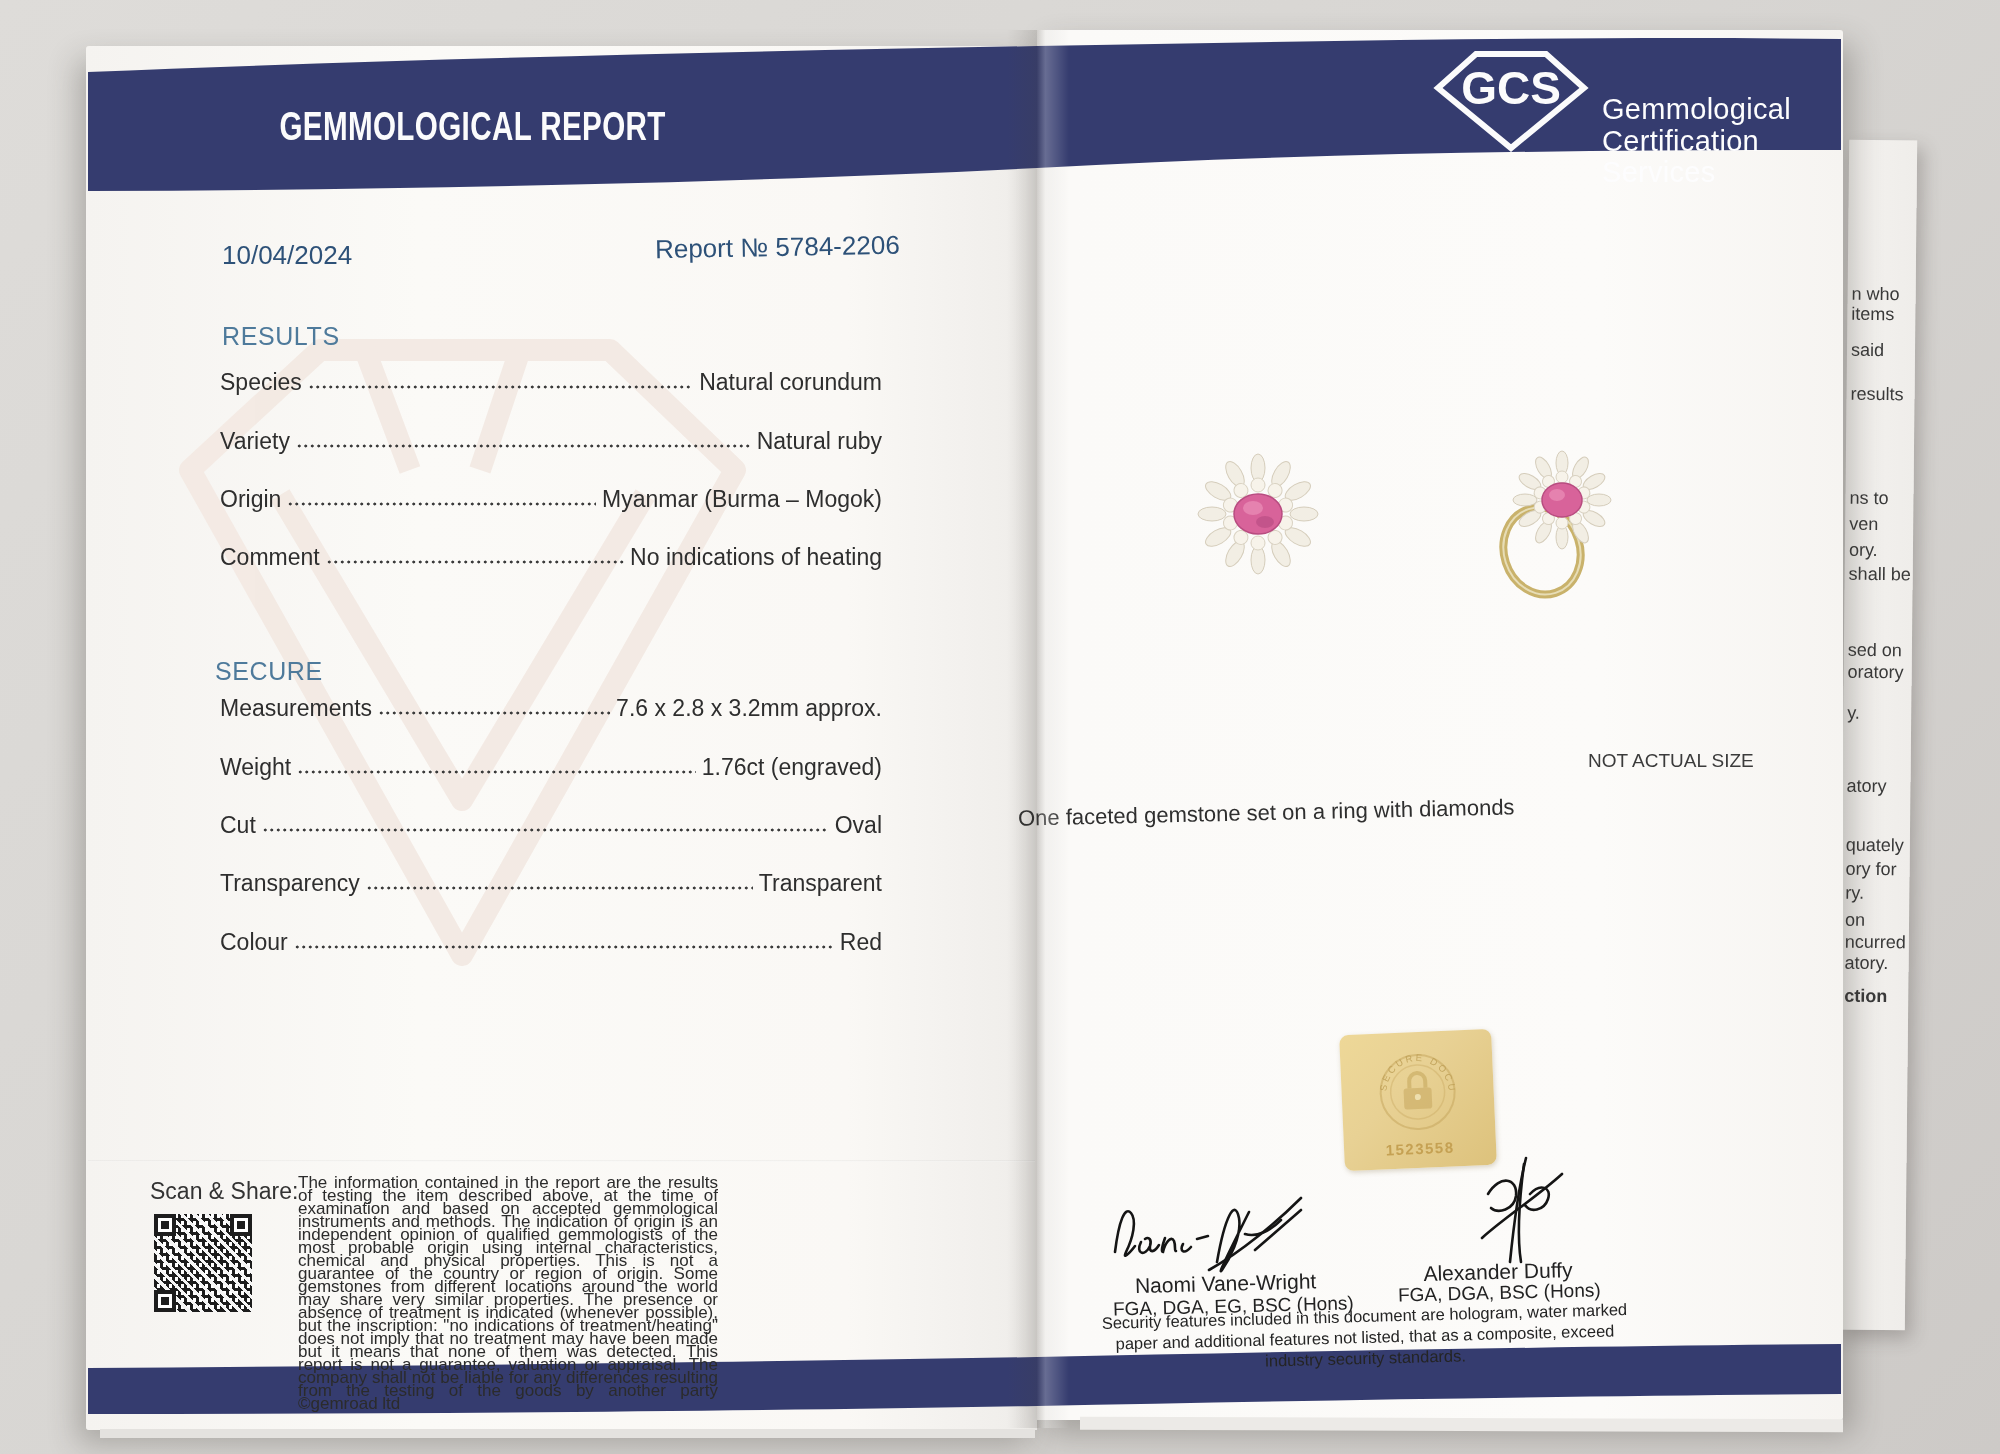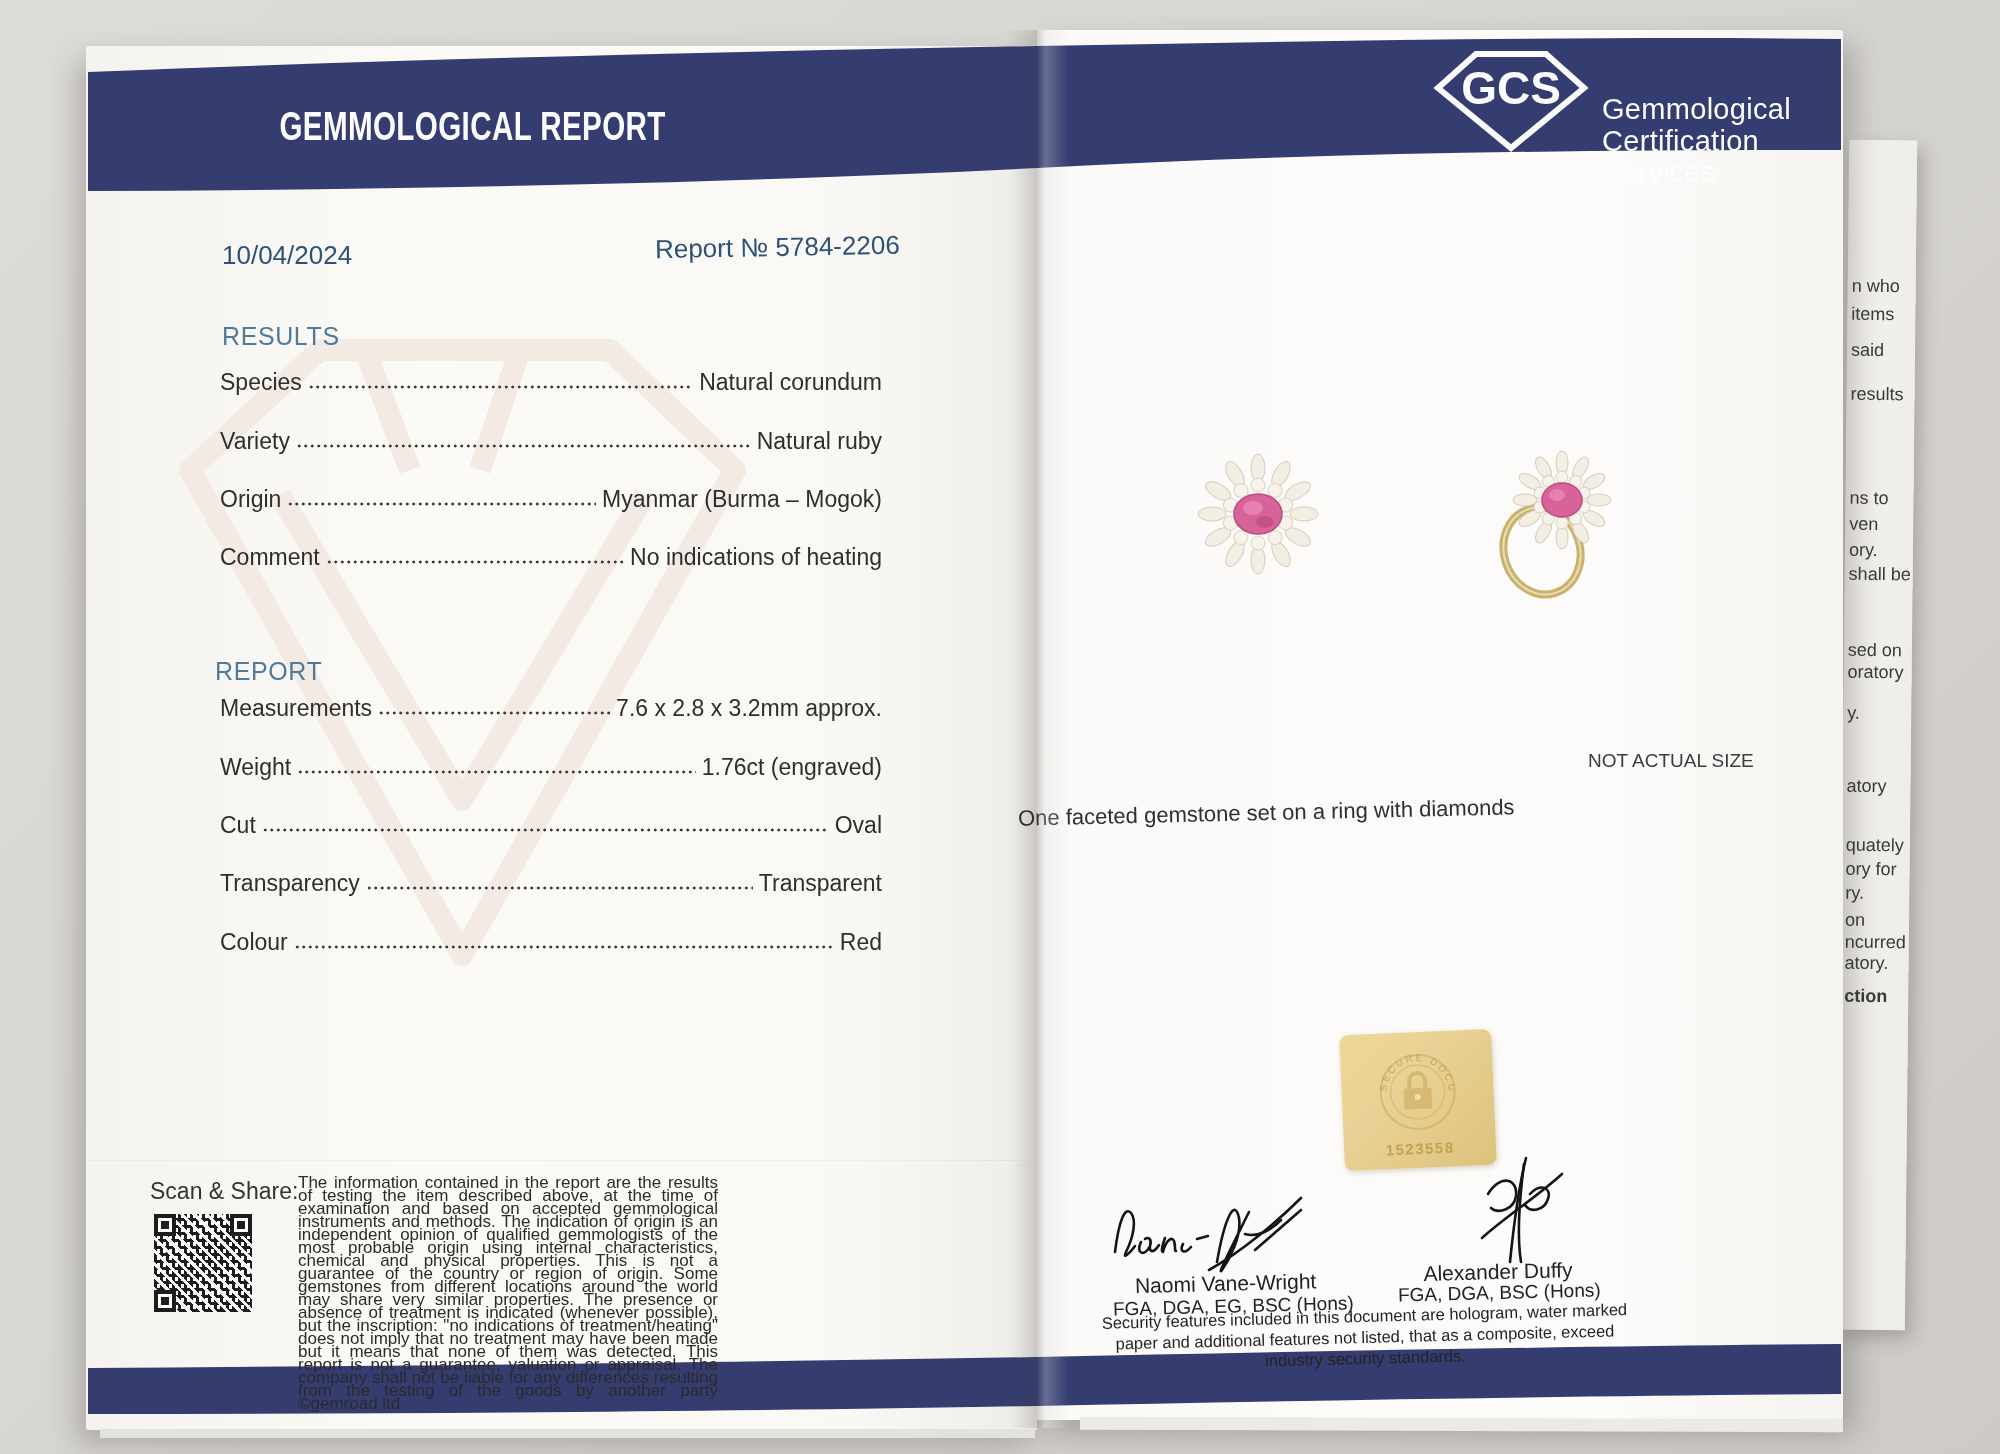--- a/index.html
+++ b/index.html
@@ -75,21 +75,21 @@
   }
   .edge{position:absolute;background:#eceae7;}
   .crease{position:absolute;left:88px;top:1160px;width:947px;height:2px;background:linear-gradient(to bottom,rgba(0,0,0,.05),rgba(255,255,255,.4));}
 </style>
 </head>
 <body>
 
 <div class="stage">
 
   <div class="page page-sliver">
-    <span class="frag" style="top:136px">n who</span>
+    <span class="frag" style="top:144px">n who</span>
     <span class="frag" style="top:164px">items</span>
     <span class="frag" style="top:200px">said</span>
     <span class="frag" style="top:244px">results</span>
     <span class="frag" style="top:348px">ns to</span>
     <span class="frag" style="top:374px">ven</span>
     <span class="frag" style="top:400px">ory.</span>
     <span class="frag" style="top:424px">shall be</span>
     <span class="frag" style="top:500px">sed on</span>
     <span class="frag" style="top:522px">oratory</span>
     <span class="frag" style="top:563px">y.</span>
@@ -151,21 +151,21 @@
     <span>Origin</span>
       <span class="leader"></span>
       <span>Myanmar (Burma – Mogok)</span>
   </div>
   <div class="row" style="top:541px">
     <span>Comment</span>
       <span class="leader"></span>
       <span>No indications of heating</span>
   </div>
 
-  <div class="sec-hd" style="left:215px;top:657px;">REPORT</div>
+  <div class="sec-hd" style="left:215px;top:657px;">SECURE</div>
   <div class="row" style="top:692px">
     <span>Measurements</span>
       <span class="leader"></span>
       <span>7.6 x 2.8 x 3.2mm approx.</span>
   </div>
   <div class="row" style="top:751px">
     <span>Weight</span>
       <span class="leader"></span>
       <span>1.76ct (engraved)</span>
   </div>

